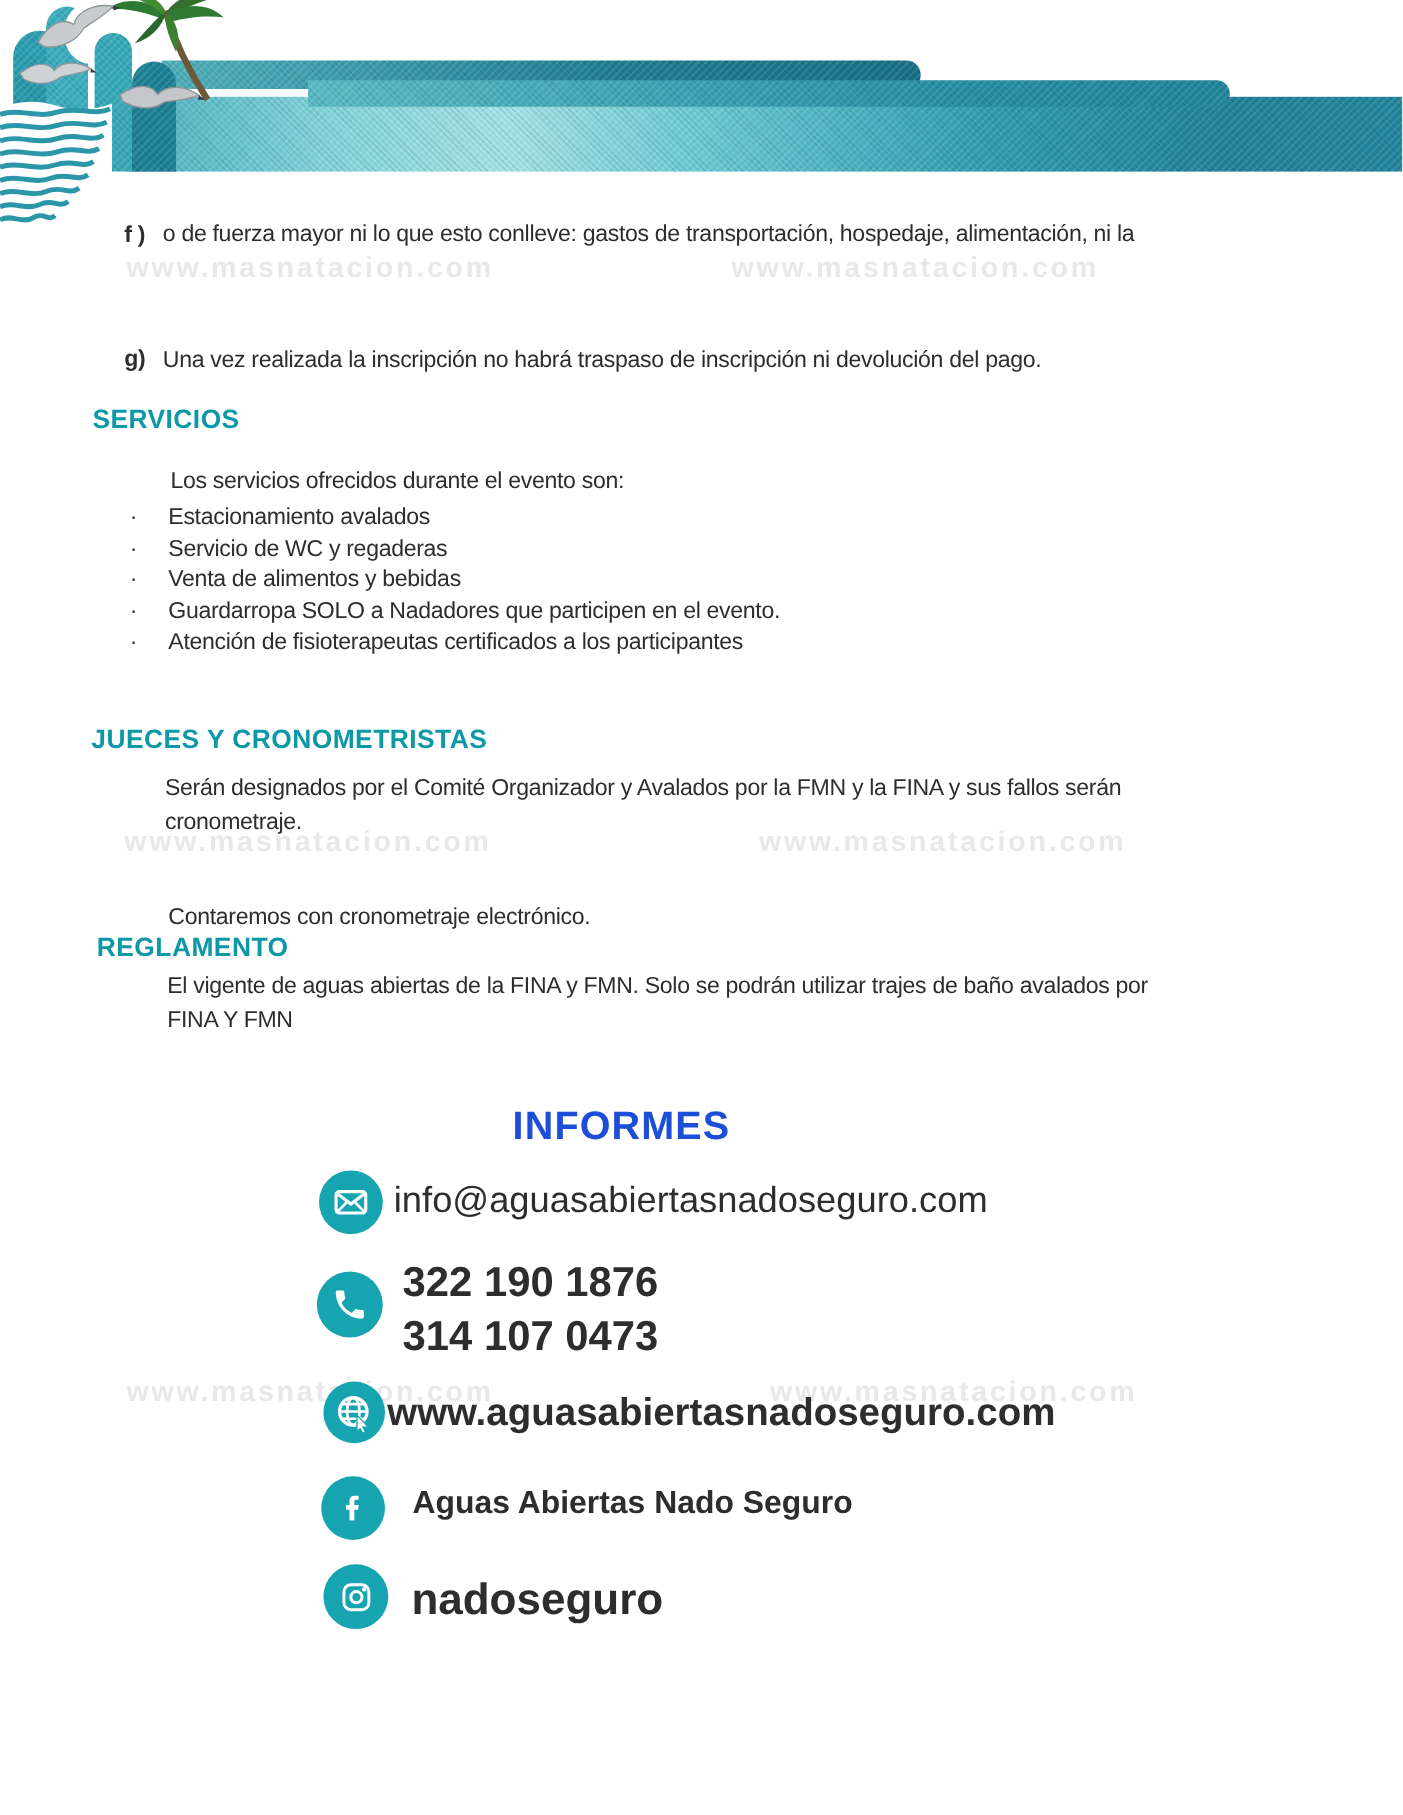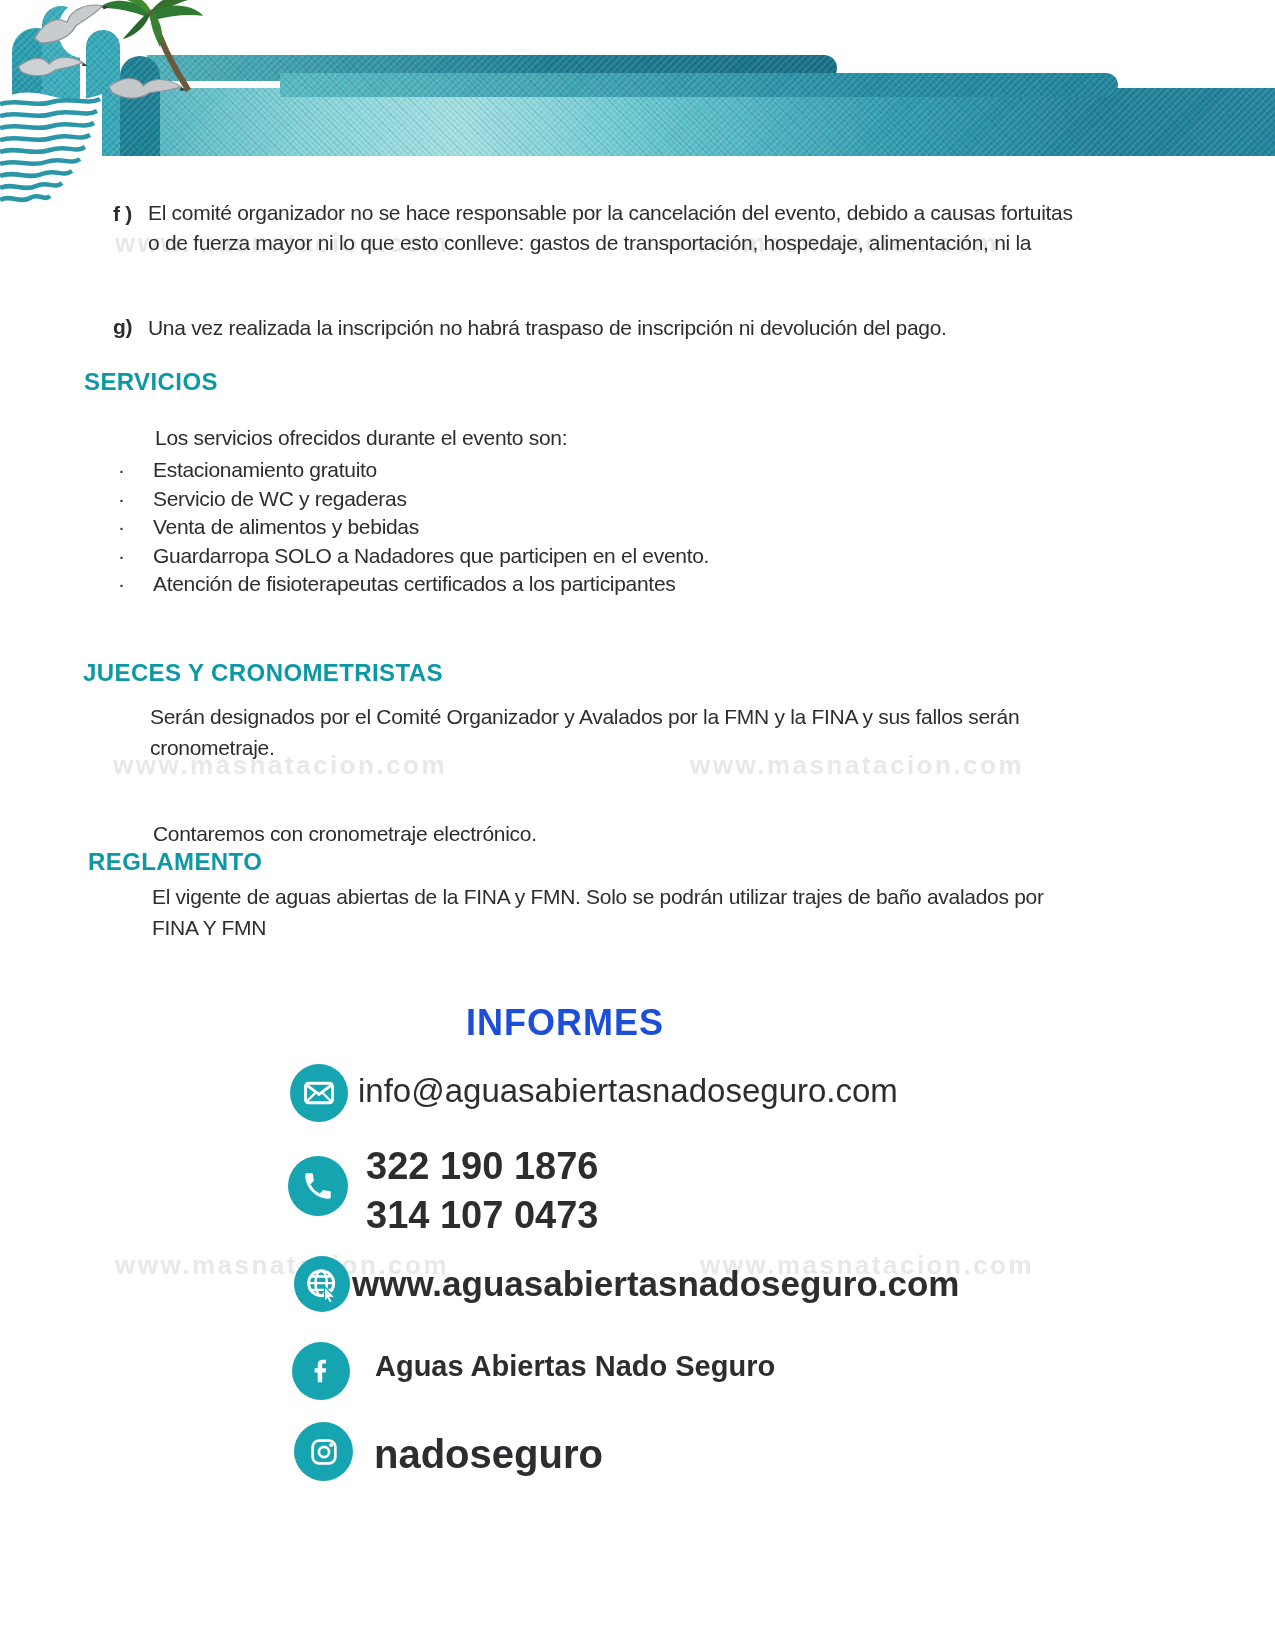--- a/index.html
+++ b/index.html
@@ -105,30 +105,29 @@
 
   <div class="wm" style="left:115px;top:228px;">www.masnatacion.com</div>
   <div class="wm" style="left:665px;top:228px;">www.masnatacion.com</div>
   <div class="wm" style="left:113px;top:750px;">www.masnatacion.com</div>
   <div class="wm" style="left:690px;top:750px;">www.masnatacion.com</div>
   <div class="wm" style="left:115px;top:1250px;">www.masnatacion.com</div>
   <div class="wm" style="left:700px;top:1250px;">www.masnatacion.com</div>
 
   <div class="term-label z" style="left:113px;top:202px;">f )</div>
   <div class="body-txt z" style="left:148px;top:198px;">
-    <div>El comité organizador no se hace responsable por la cancelación del evento, debido a causas fortuitas</div>
     <div>o de fuerza mayor ni lo que esto conlleve: gastos de transportación, hospedaje, alimentación, ni la</div>
   </div>
   <div class="term-label z" style="left:113px;top:315px;">g)</div>
   <div class="body-txt z" style="left:148px;top:313px;">Una vez realizada la inscripción no habrá traspaso de inscripción ni devolución del pago.</div>
 
   <div class="sec-title z" style="left:84px;top:368px;">SERVICIOS</div>
   <div class="body-txt z" style="left:155px;top:423px;">Los servicios ofrecidos durante el evento son:</div>
   <ul class="list z">
-    <li><span class="dot">·</span><span>Estacionamiento gratuito</span></li>
+    <li><span class="dot">·</span><span>Estacionamiento avalados</span></li>
     <li><span class="dot">·</span><span>Servicio de WC y regaderas</span></li>
     <li><span class="dot">·</span><span>Venta de alimentos y bebidas</span></li>
     <li><span class="dot">·</span><span>Guardarropa SOLO  a Nadadores que participen en el evento.</span></li>
     <li><span class="dot">·</span><span>Atención de fisioterapeutas certificados a los participantes</span></li>
   </ul>
 
   <div class="sec-title z" style="left:83px;top:659px;">JUECES Y CRONOMETRISTAS</div>
   <div class="body-txt z" style="left:150px;top:701px;line-height:31px;">
     <div>Serán designados por el Comité Organizador y Avalados por la FMN  y la FINA  y sus fallos serán</div>
     <div>cronometraje.</div>

